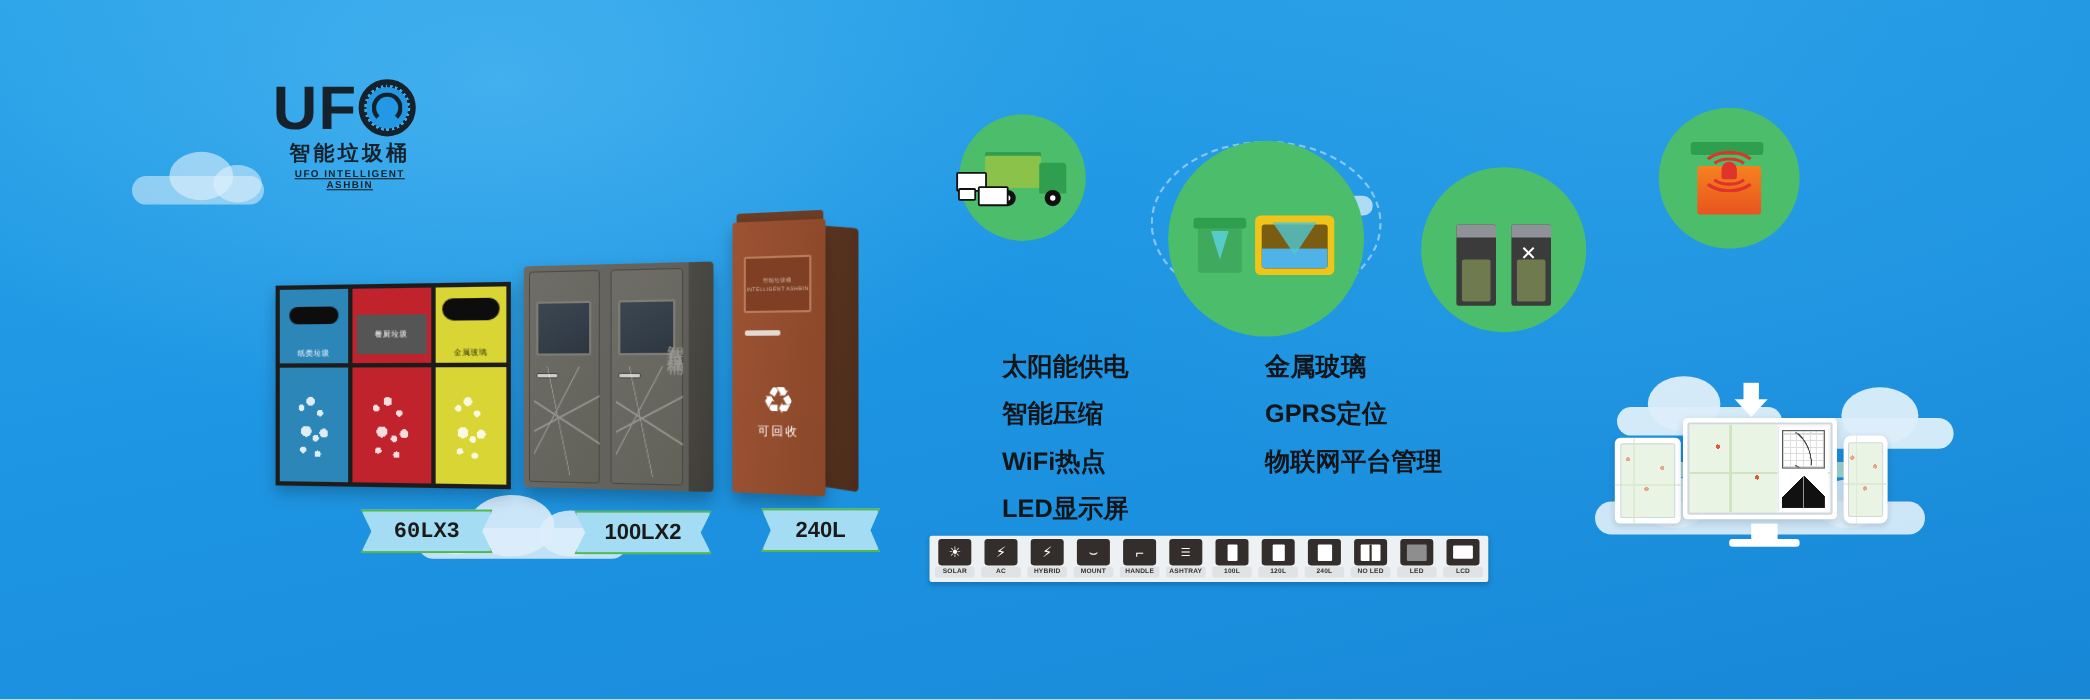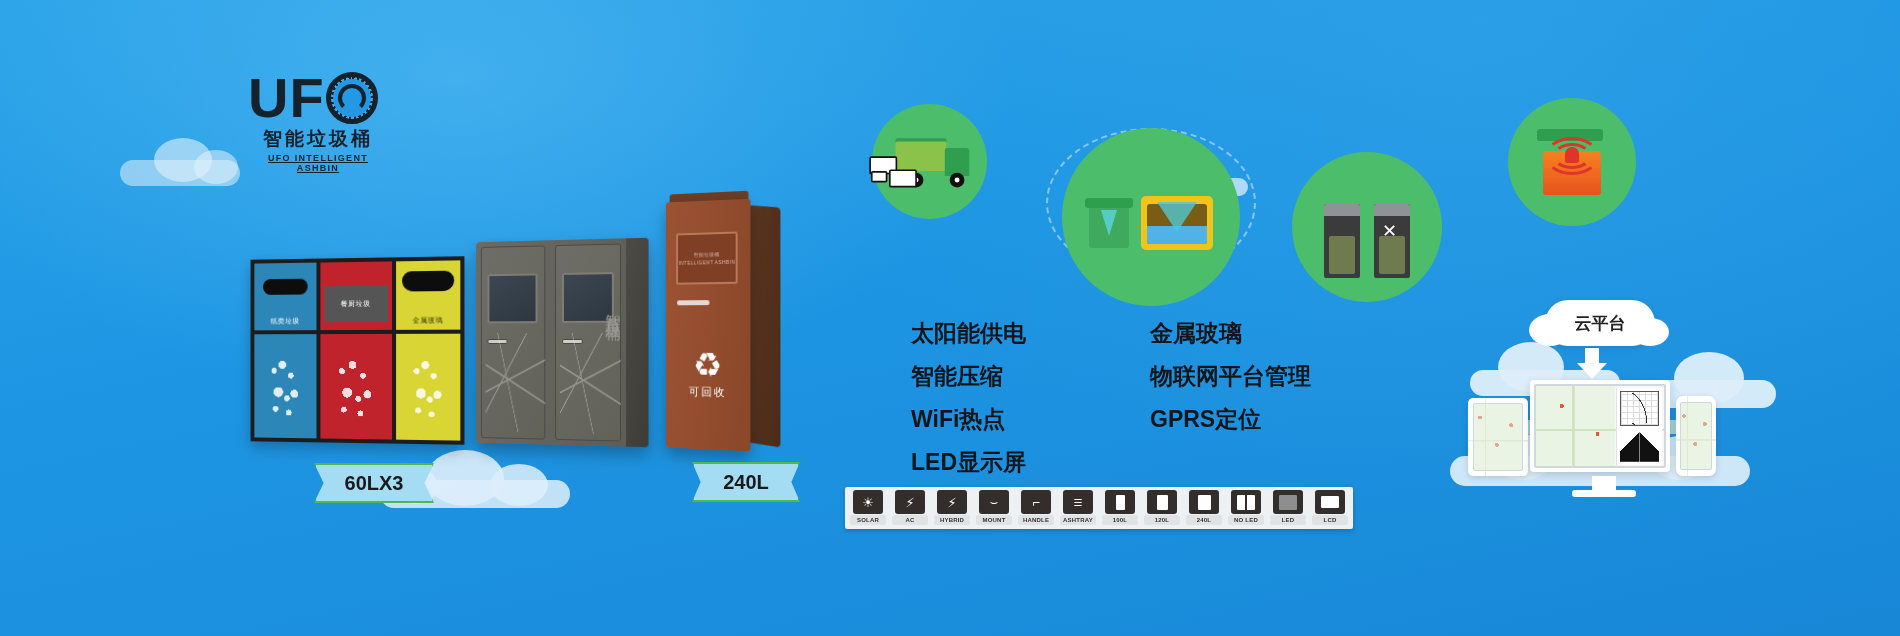--- a/index.html
+++ b/index.html
@@ -348,21 +348,22 @@
         <span>INTELLIGENT ASHBIN</span>
       </div>
       <div class="slotb"></div>
       <div class="recy">
         <div class="glyph">♻</div>
         <div class="txt">可回收</div>
       </div>
     </div>
   </div>
 
-  <div class="capbanner" style="left:314px; top:463px; width:120px;">60LX3</div>
+  <div class="capbanner" style="left:328px; top:463px; width:120px;font-family:Liberation Mono, monospace;">60LX3</div>
+  <div class="capbanner" style="left:522px; top:464px; width:125px;">100LX2</div>
   <div class="capbanner" style="left:692px; top:462px; width:108px;">240L</div>
 
   <div class="dashline" style="left:1046px; top:128px; width:210px; height:150px;"></div>
 
   <div class="gcircle" style="left:872px; top:104px; width:115px; height:115px;">
     <div class="truck" style="transform:scale(.82);">
       <div class="cargotop"></div>
         <div class="cargo"></div>
         <div class="cabin"></div>
       <div class="wheel" style="left:22px;"></div>
@@ -434,25 +435,25 @@
         <span class="ftxt">LED显示屏</span>
       </div>
     </div>
     <div class="fcol">
       <div class="frow">
         <span class="monitor-icon"><span class="scr"></span><span class="stand"></span></span>
         <span class="ftxt">金属玻璃</span>
       </div>
       <div class="frow">
         <span class="monitor-icon"><span class="scr"></span><span class="stand"></span></span>
+        <span class="ftxt">GPRS定位</span>
+      </div>
+      <div class="frow">
+        <span class="monitor-icon"><span class="scr"></span><span class="stand"></span></span>
         <span class="ftxt">物联网平台管理</span>
-      </div>
-      <div class="frow">
-        <span class="monitor-icon"><span class="scr"></span><span class="stand"></span></span>
-        <span class="ftxt">GPRS定位</span>
       </div>
     </div>
   </div>
 
   <div id="iconstrip">
     <div class="sicon">
       <div class="box">☀</div>
       <div class="cap">SOLAR</div>
     </div>
     <div class="sicon">
@@ -506,23 +507,20 @@
       <div class="cap">LED</div>
     </div>
     <div class="sicon">
       <div class="box">
           <span class="mini-led" style="height:12px;"></span>
         </div>
       <div class="cap">LCD</div>
     </div>
   </div>
 
-  <div id="cloudlabel">
-    <span style="position:relative;z-index:2;">云平台</span>
-  </div>
   <div id="arrowdown">
     <div class="shaft"></div>
       <div class="head"></div>
   </div>
 
   <div class="conn" style="left:1518px; top:420px; width:18px;"></div>
   <div class="conn" style="left:1664px; top:420px; width:18px;"></div>
 
   <div class="tablet-left">
       <div class="s">

